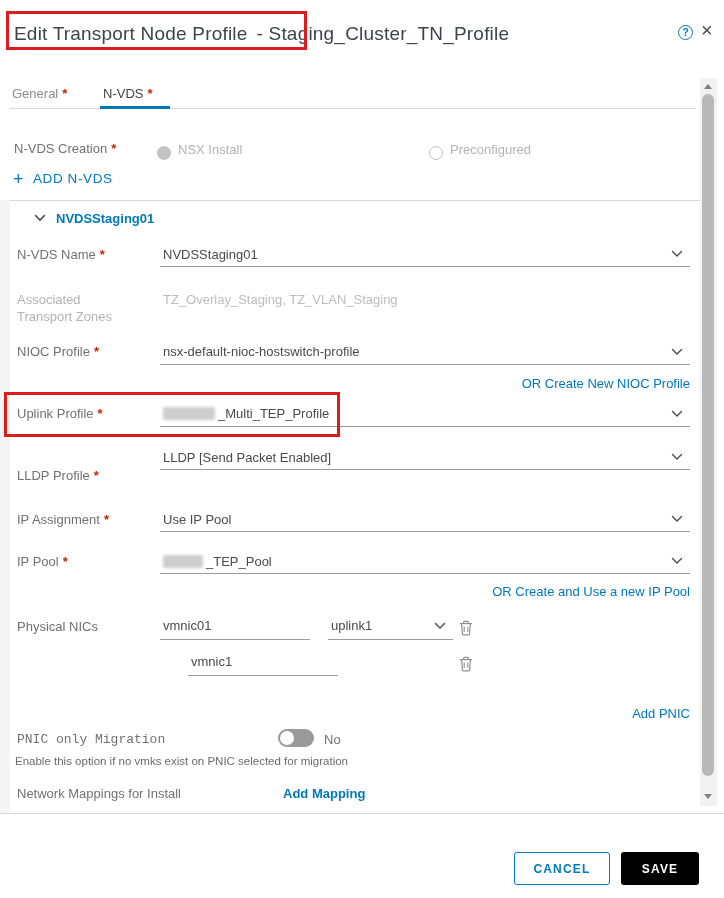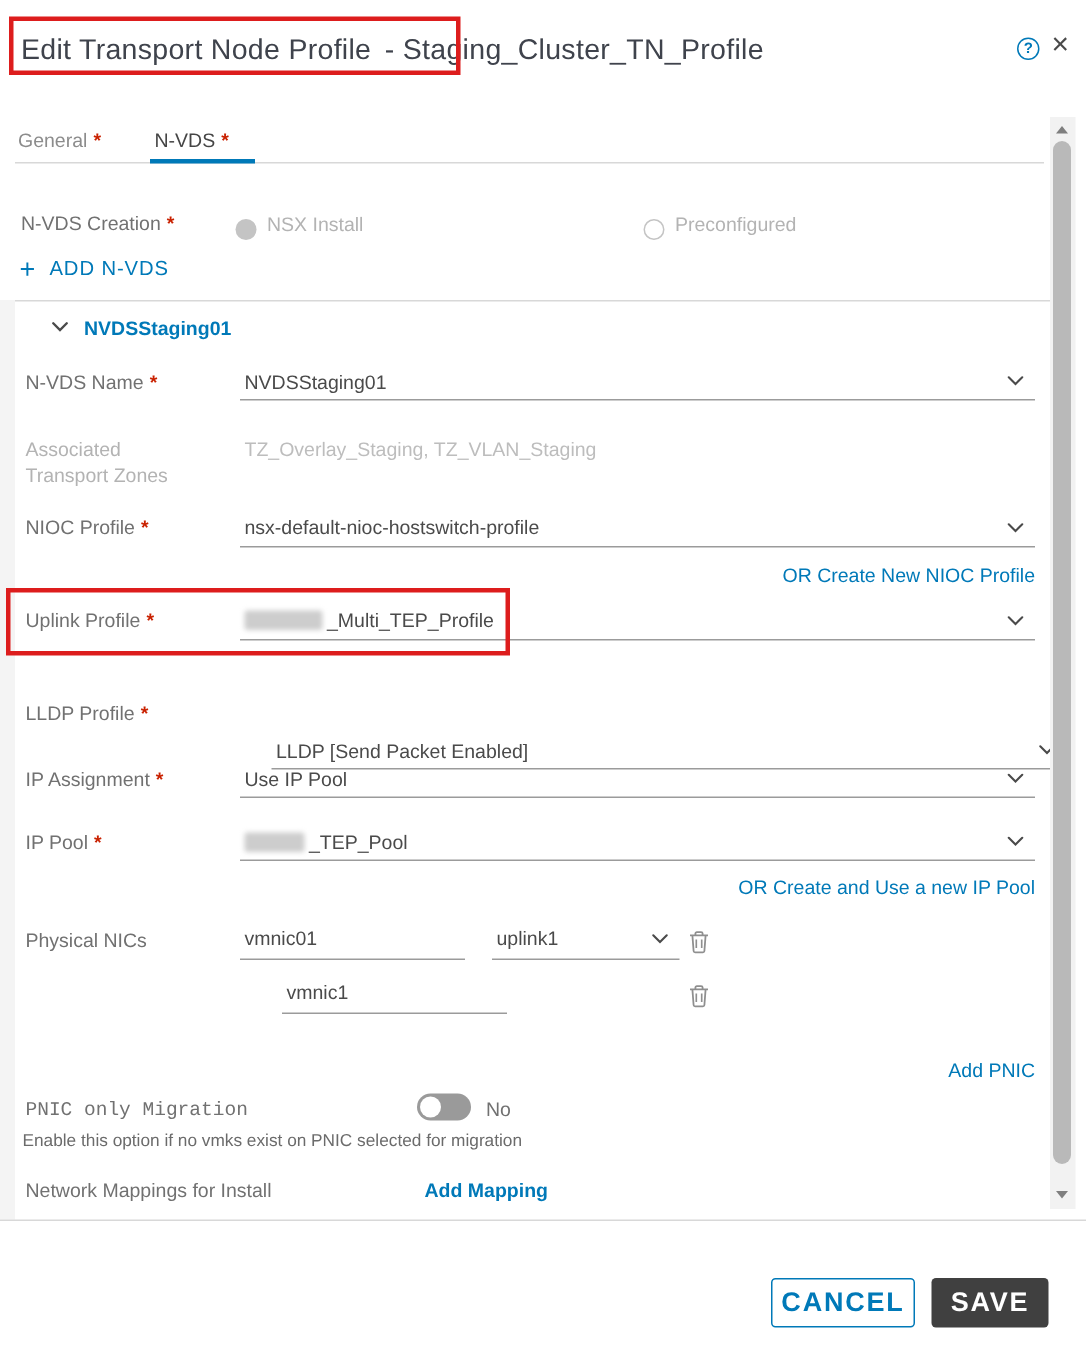--- a/index.html
+++ b/index.html
@@ -15,21 +15,21 @@
   .req { color:#c92100; font-size:13px; font-weight:bold; margin-left:4px; }
   .link { font-size:13px; color:#0079b8; white-space:nowrap; cursor:pointer; text-align:right; }
   .select { border-bottom:1px solid #9b9b9b; cursor:pointer; }
   .select .val { display:inline-block; padding-left:3px; line-height:21px; }
   .chev { position:absolute; right:7px; top:50%; margin-top:-5px; }
   .redact { display:inline-block; background:#cdcdcd; filter:blur(1.6px); border-radius:2px;
             height:13px; vertical-align:-2px; }
   .annot { border:3px solid #dd1d1d; background:transparent; pointer-events:none; }
   .tab { font-size:13px; cursor:pointer; white-space:nowrap; }
   .radio { width:14px; height:14px; border-radius:50%; display:inline-block; }
-  .btn { font-size:18px; font-weight:bold; letter-spacing:1.2px; border-radius:3px;
+  .btn { font-size:12px; font-weight:bold; letter-spacing:1.2px; border-radius:3px;
          display:flex; align-items:center; justify-content:center; cursor:pointer; }
   .arrow-up { width:0; height:0; border-left:4px solid transparent; border-right:4px solid transparent;
               border-bottom:5px solid #7f7f7f; }
   .arrow-dn { width:0; height:0; border-left:4px solid transparent; border-right:4px solid transparent;
               border-top:5px solid #7f7f7f; }
   .hline { background:#d8d8d8; height:1px; }
 </style>
 </head>
 <body>
 
@@ -108,21 +108,21 @@
     <span class="redact" style="width:52px; margin-left:3px;"></span><span class="val">_Multi_TEP_Profile</span>
     <svg class="chev" width="12" height="8" viewBox="0 0 12 8">
       <path d="M1.5 1.5 L6 6 L10.5 1.5" stroke="#4a4a4a" stroke-width="1.4" fill="none" stroke-linecap="round"></path>
     </svg>
   </div>
   <div class="abs annot" style="left:4px; top:392px; width:336px; height:45px;"></div>
 
   <div class="abs lbl" style="left:17px; top:468px;">
     <span>LLDP Profile</span><span class="req">*</span>
   </div>
-  <div class="abs select" style="left:160px; top:490px; width:530px; height:23px;margin-left:21px;">
+  <div class="abs select" style="left:160px; top:447px; width:530px; height:23px;">
     <span class="val">LLDP [Send Packet Enabled]</span>
     <svg class="chev" width="12" height="8" viewBox="0 0 12 8">
       <path d="M1.5 1.5 L6 6 L10.5 1.5" stroke="#4a4a4a" stroke-width="1.4" fill="none" stroke-linecap="round"></path>
     </svg>
   </div>
 
   <div class="abs lbl" style="left:17px; top:512px;">
     <span>IP Assignment</span><span class="req">*</span>
   </div>
   <div class="abs select" style="left:160px; top:509px; width:530px; height:23px;">
@@ -185,15 +185,15 @@
 
   <div class="abs hline" style="left:0; top:813px; width:724px;"></div>
 
   <div class="abs" style="left:700px; top:78px; width:17px; height:728px; background:#f2f2f2;">
     <div class="arrow-up" style="position:absolute; left:4px; top:6px;"></div>
     <div style="position:absolute; left:2px; top:16px; width:12px; height:682px; background:#b9b9b9; border-radius:6px;"></div>
     <div class="arrow-dn" style="position:absolute; left:4px; top:716px;"></div>
   </div>
 
   <div class="abs btn" style="left:514px; top:852px; width:96px; height:33px; background:#fff; border:1px solid #0079b8; color:#0079b8;">CANCEL</div>
-  <div class="abs btn" style="left:621px; top:852px; width:78px; height:33px; background:#404040; color:#ffffff;">SAVE</div>
+  <div class="abs btn" style="left:621px; top:852px; width:78px; height:33px; background:#000000; color:#ffffff;">SAVE</div>
 
 </div>
 
 </body></html>

